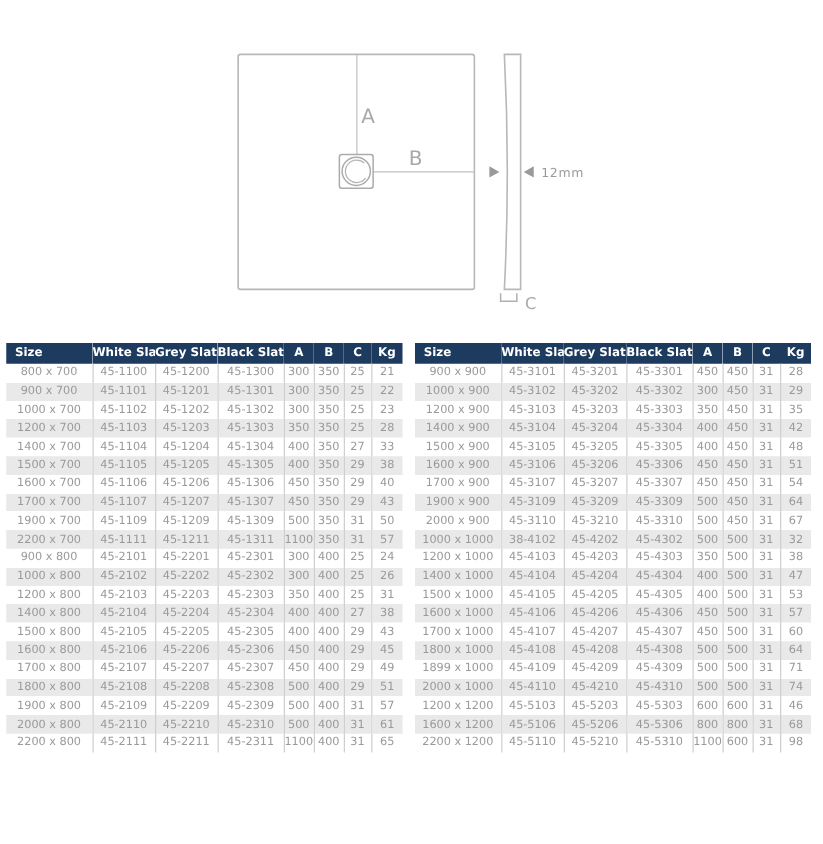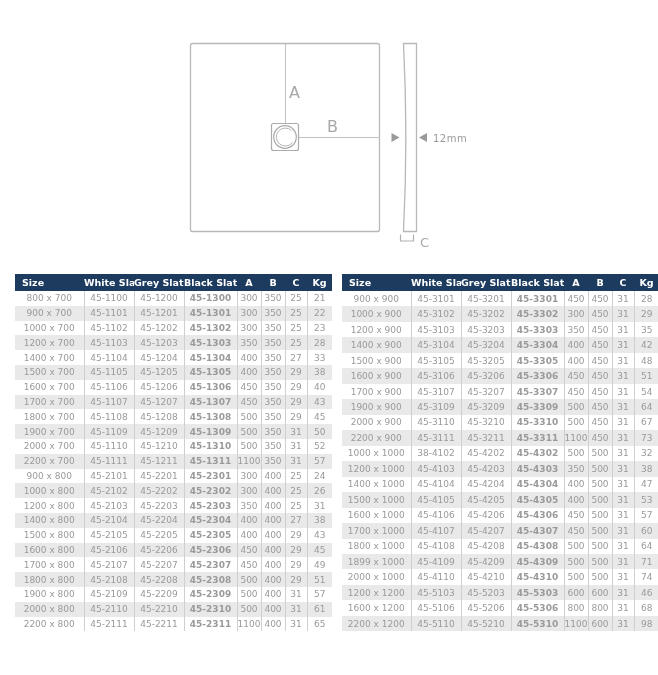--- a/index.html
+++ b/index.html
@@ -15,21 +15,21 @@
     background: #ffffff;
     overflow: hidden;
   }
   #diagram-svg {
     position: absolute;
     left: 0;
     top: 0;
   }
   #tables {
     position: absolute;
-    left: 15px;
+    left: 5px;
     top: 274px;
     display: flex;
     gap: 10px;
   }
   table.spec-table {
     border-collapse: collapse;
     table-layout: fixed;
     width: 310px;
   }
   table.spec-table th {
@@ -55,21 +55,21 @@
     padding: 0;
     border-left: 1px solid #cfcfcf;
     white-space: nowrap;
     overflow: hidden;
   }
   table.spec-table td.col0 { border-left: none; }
   table.spec-table tbody tr:nth-child(even) { background: #e9e9e9; }
   .w-col0 { width: 62px; }
   .w-col1 { width: 50px; }
   .w-col2 { width: 50px; }
-  .w-col3 { width: 53px; font-weight: bold; }
+  .w-col3 { width: 53px; }
   .w-col4 { width: 24px; }
   .w-col5 { width: 24px; }
   .w-col6 { width: 22px; }
   .w-col7 { width: 25px; margin-left: 40px; }
   .svg-label {
     fill: #a8a8a8;
     font-family: "DejaVu Sans", "Liberation Sans", sans-serif;
   }
 </style>
 </head>
@@ -193,48 +193,28 @@
             <td class="col0 w-col0">1700 x 700</td>
             <td class="col1 w-col1">45-1107</td>
             <td class="col2 w-col2">45-1207</td>
             <td class="col3 w-col3">45-1307</td>
             <td class="col4 w-col4">450</td>
             <td class="col5 w-col5">350</td>
             <td class="col6 w-col6">29</td>
             <td class="col7 w-col7">43</td>
           </tr>
           <tr>
-            <td class="col0 w-col0">1800 x 700</td>
-            <td class="col1 w-col1">45-1108</td>
-            <td class="col2 w-col2">45-1208</td>
-            <td class="col3 w-col3">45-1308</td>
-            <td class="col4 w-col4">500</td>
-            <td class="col5 w-col5">350</td>
-            <td class="col6 w-col6">29</td>
-            <td class="col7 w-col7">45</td>
-          </tr>
-          <tr>
             <td class="col0 w-col0">1900 x 700</td>
             <td class="col1 w-col1">45-1109</td>
             <td class="col2 w-col2">45-1209</td>
             <td class="col3 w-col3">45-1309</td>
             <td class="col4 w-col4">500</td>
             <td class="col5 w-col5">350</td>
             <td class="col6 w-col6">31</td>
             <td class="col7 w-col7">50</td>
-          </tr>
-          <tr>
-            <td class="col0 w-col0">2000 x 700</td>
-            <td class="col1 w-col1">45-1110</td>
-            <td class="col2 w-col2">45-1210</td>
-            <td class="col3 w-col3">45-1310</td>
-            <td class="col4 w-col4">500</td>
-            <td class="col5 w-col5">350</td>
-            <td class="col6 w-col6">31</td>
-            <td class="col7 w-col7">52</td>
           </tr>
           <tr>
             <td class="col0 w-col0">2200 x 700</td>
             <td class="col1 w-col1">45-1111</td>
             <td class="col2 w-col2">45-1211</td>
             <td class="col3 w-col3">45-1311</td>
             <td class="col4 w-col4">1100</td>
             <td class="col5 w-col5">350</td>
             <td class="col6 w-col6">31</td>
             <td class="col7 w-col7">57</td>
@@ -449,30 +429,20 @@
             <td class="col0 w-col0">2000 x 900</td>
             <td class="col1 w-col1">45-3110</td>
             <td class="col2 w-col2">45-3210</td>
             <td class="col3 w-col3">45-3310</td>
             <td class="col4 w-col4">500</td>
             <td class="col5 w-col5">450</td>
             <td class="col6 w-col6">31</td>
             <td class="col7 w-col7">67</td>
           </tr>
           <tr>
-            <td class="col0 w-col0">2200 x 900</td>
-            <td class="col1 w-col1">45-3111</td>
-            <td class="col2 w-col2">45-3211</td>
-            <td class="col3 w-col3">45-3311</td>
-            <td class="col4 w-col4">1100</td>
-            <td class="col5 w-col5">450</td>
-            <td class="col6 w-col6">31</td>
-            <td class="col7 w-col7">73</td>
-          </tr>
-          <tr>
             <td class="col0 w-col0">1000 x 1000</td>
             <td class="col1 w-col1">38-4102</td>
             <td class="col2 w-col2">45-4202</td>
             <td class="col3 w-col3">45-4302</td>
             <td class="col4 w-col4">500</td>
             <td class="col5 w-col5">500</td>
             <td class="col6 w-col6">31</td>
             <td class="col7 w-col7">32</td>
           </tr>
           <tr>

